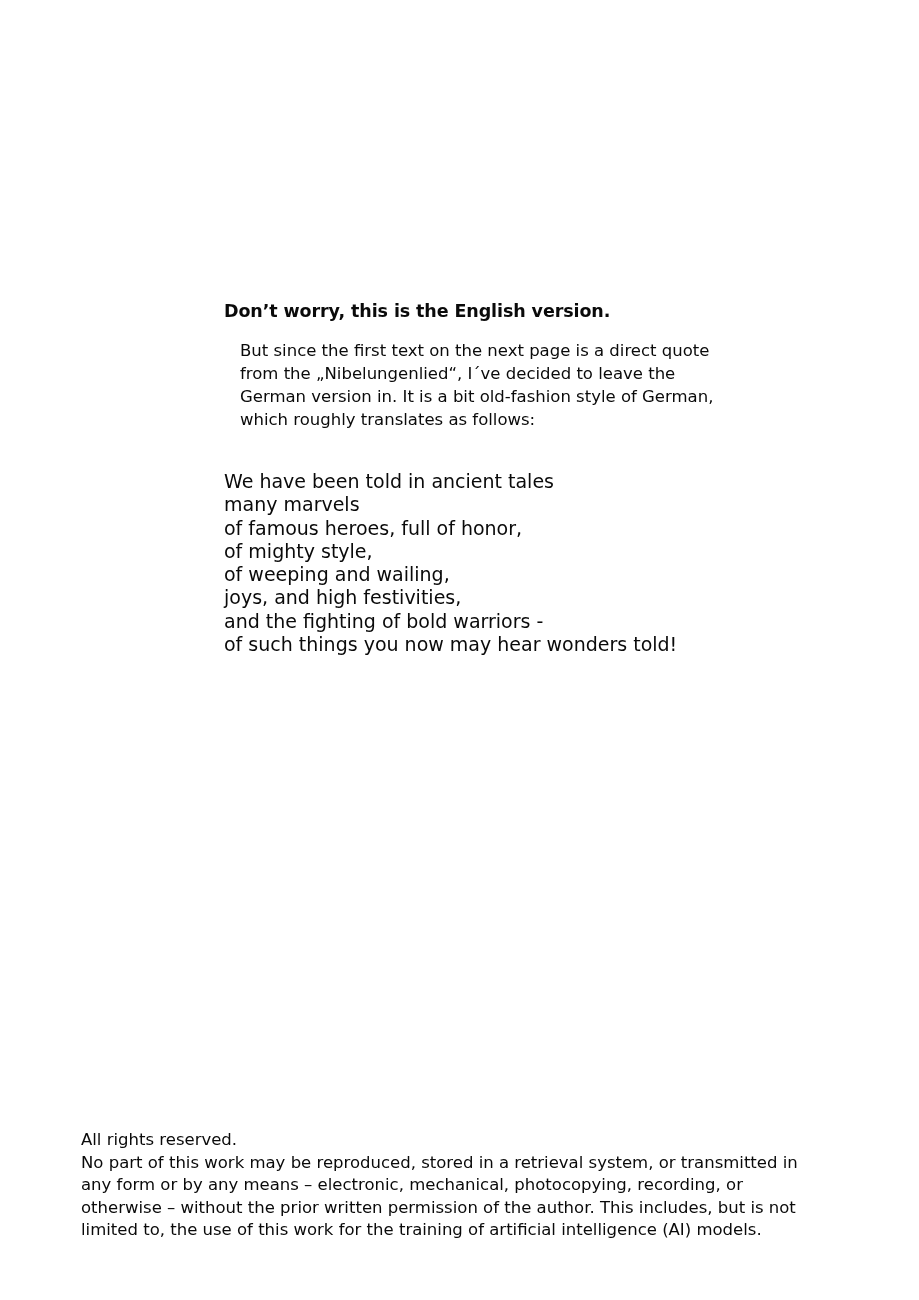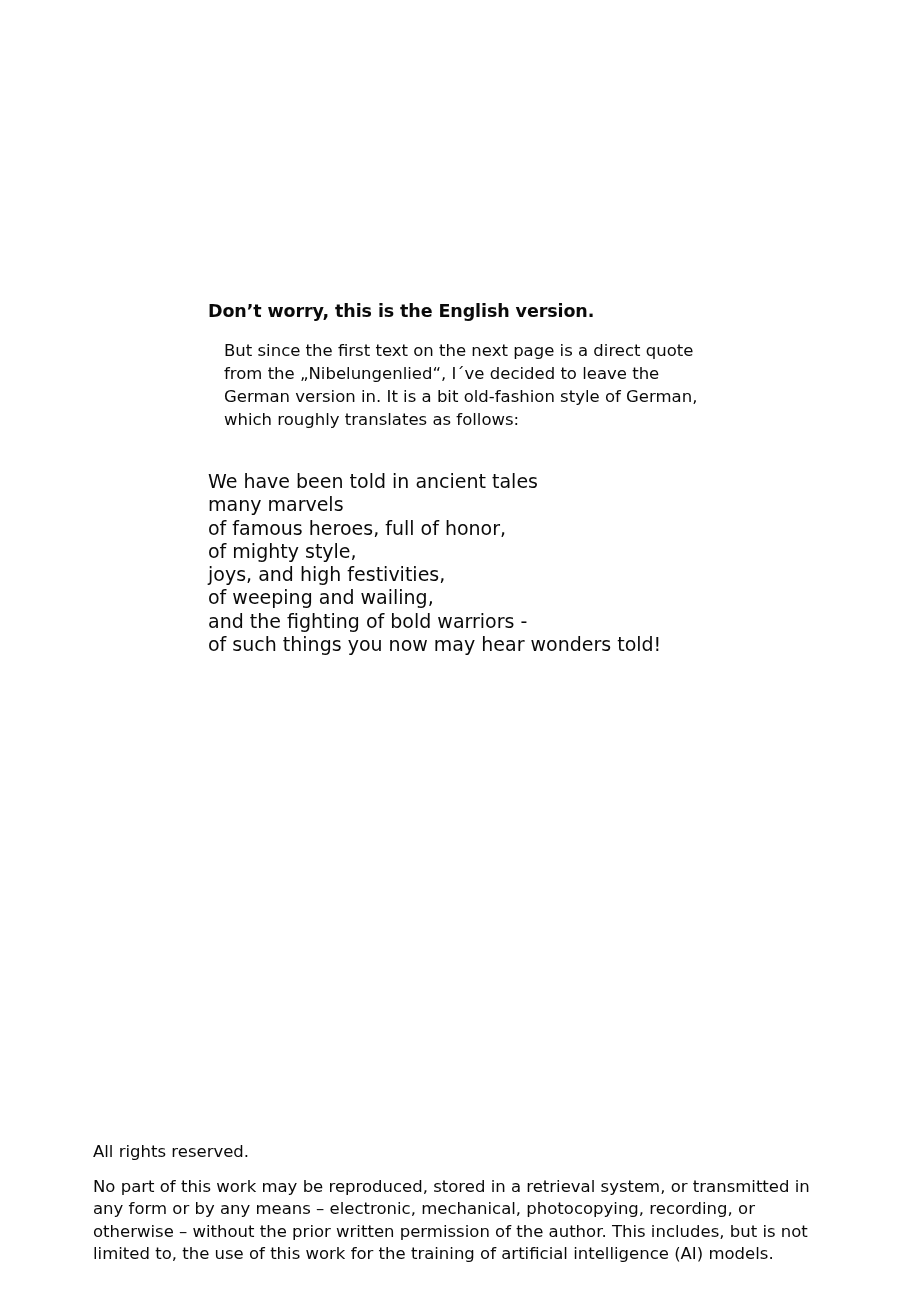--- a/index.html
+++ b/index.html
@@ -15,21 +15,21 @@
     position: relative;
     overflow: hidden;
   }
   .page {
     position: relative;
     width: 919px;
     height: 1300px;
   }
   .note-block {
     position: absolute;
-    left: 208px;
+    left: 224px;
     top: 300px;
     width: 520px;
   }
   .note-heading {
     font-weight: bold;
     font-size: 17.5px;
     line-height: 23px;
     letter-spacing: -0.1px;
     margin: 0 0 1px 0;
   }
@@ -55,21 +55,21 @@
     display: block;
     white-space: pre;
   }
   .rights-block {
     position: absolute;
     left: 81px;
     top: 1129px;
     width: 700px;
   }
   .rights-block p {
-    margin: 12px;
+    margin: 0;
     font-size: 16.5px;
     line-height: 22.5px;
   }
   .rights-block .line {
     display: block;
     white-space: pre;
   }
 </style>
 </head>
 <body>
@@ -83,22 +83,22 @@
       <span class="line">from the „Nibelungenlied“, I´ve decided to leave the</span>
       <span class="line">German version in. It is a bit old-fashion style of German,</span>
       <span class="line">which roughly translates as follows:</span>
     </p>
     <span class="spacer-line"></span>
     <p class="verse">
       <span class="line">We have been told in ancient tales</span>
       <span class="line">many marvels</span>
       <span class="line">of famous heroes, full of honor,</span>
       <span class="line">of mighty style,</span>
+      <span class="line">of weeping and wailing,</span>
       <span class="line">joys, and high festivities,</span>
-      <span class="line">of weeping and wailing,</span>
       <span class="line">and the fighting of bold warriors -</span>
       <span class="line">of such things you now may hear wonders told!</span>
     </p>
   </div>
 
   <div class="rights-block">
     <p>All rights reserved.</p>
     <p>
       <span class="line">No part of this work may be reproduced, stored in a retrieval system, or transmitted in</span>
       <span class="line">any form or by any means – electronic, mechanical, photocopying, recording, or</span>

